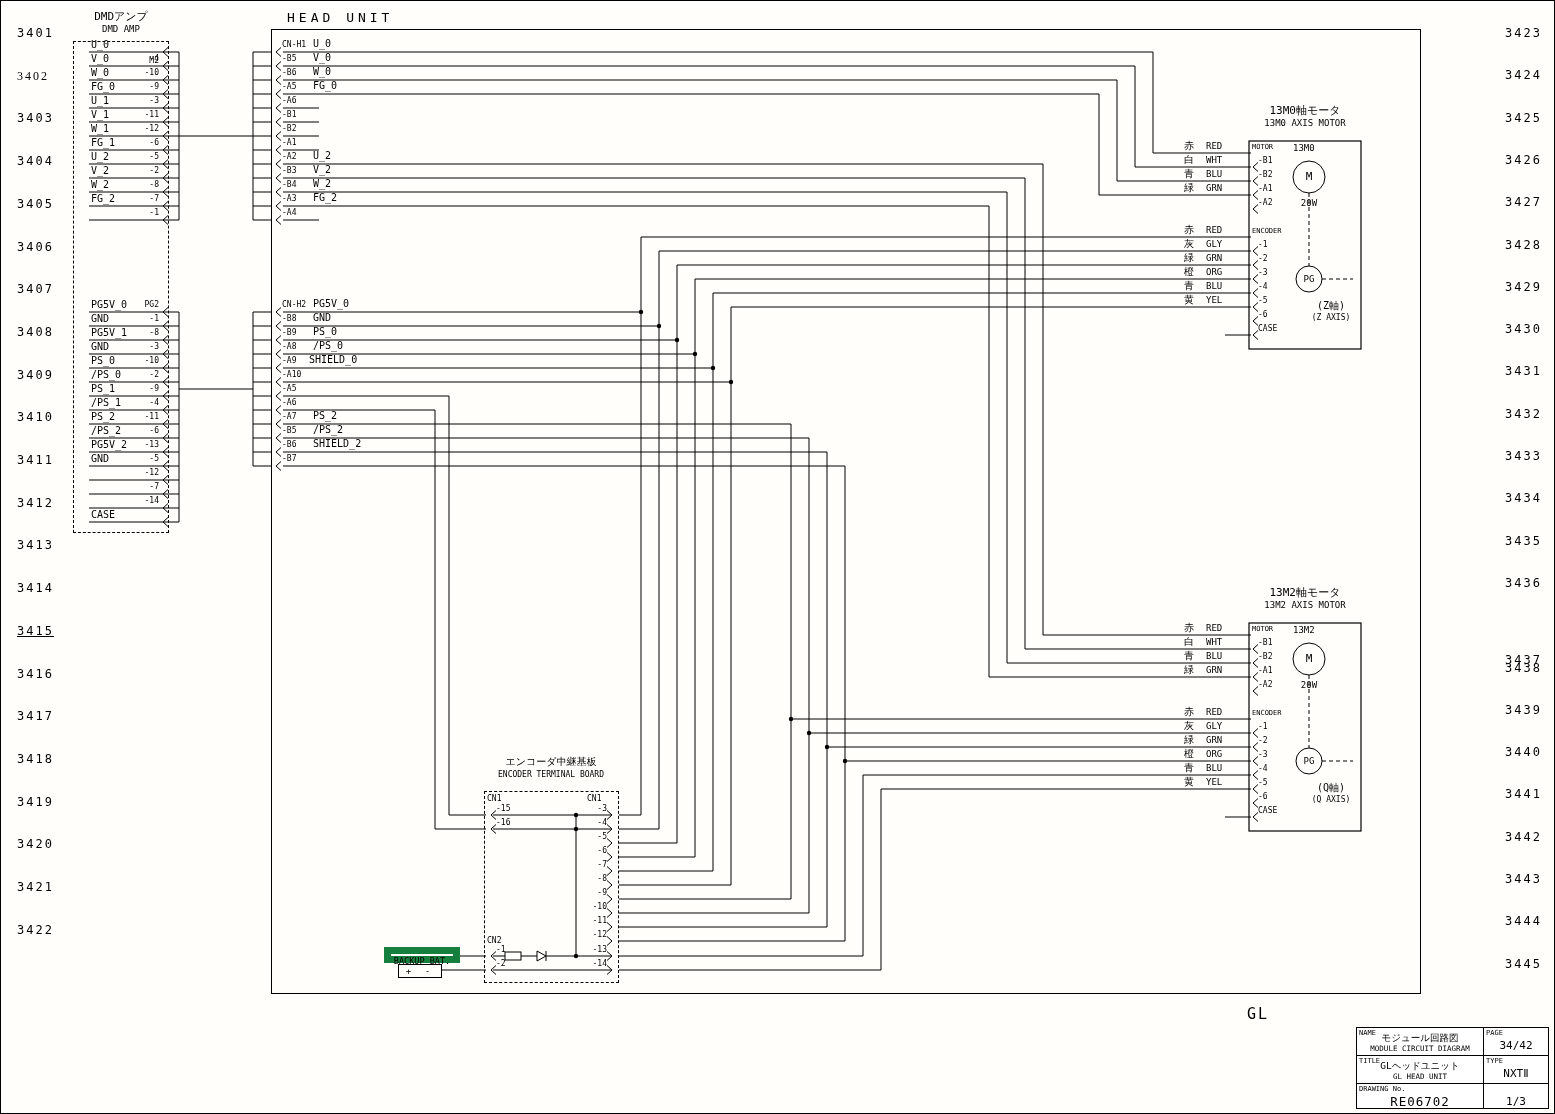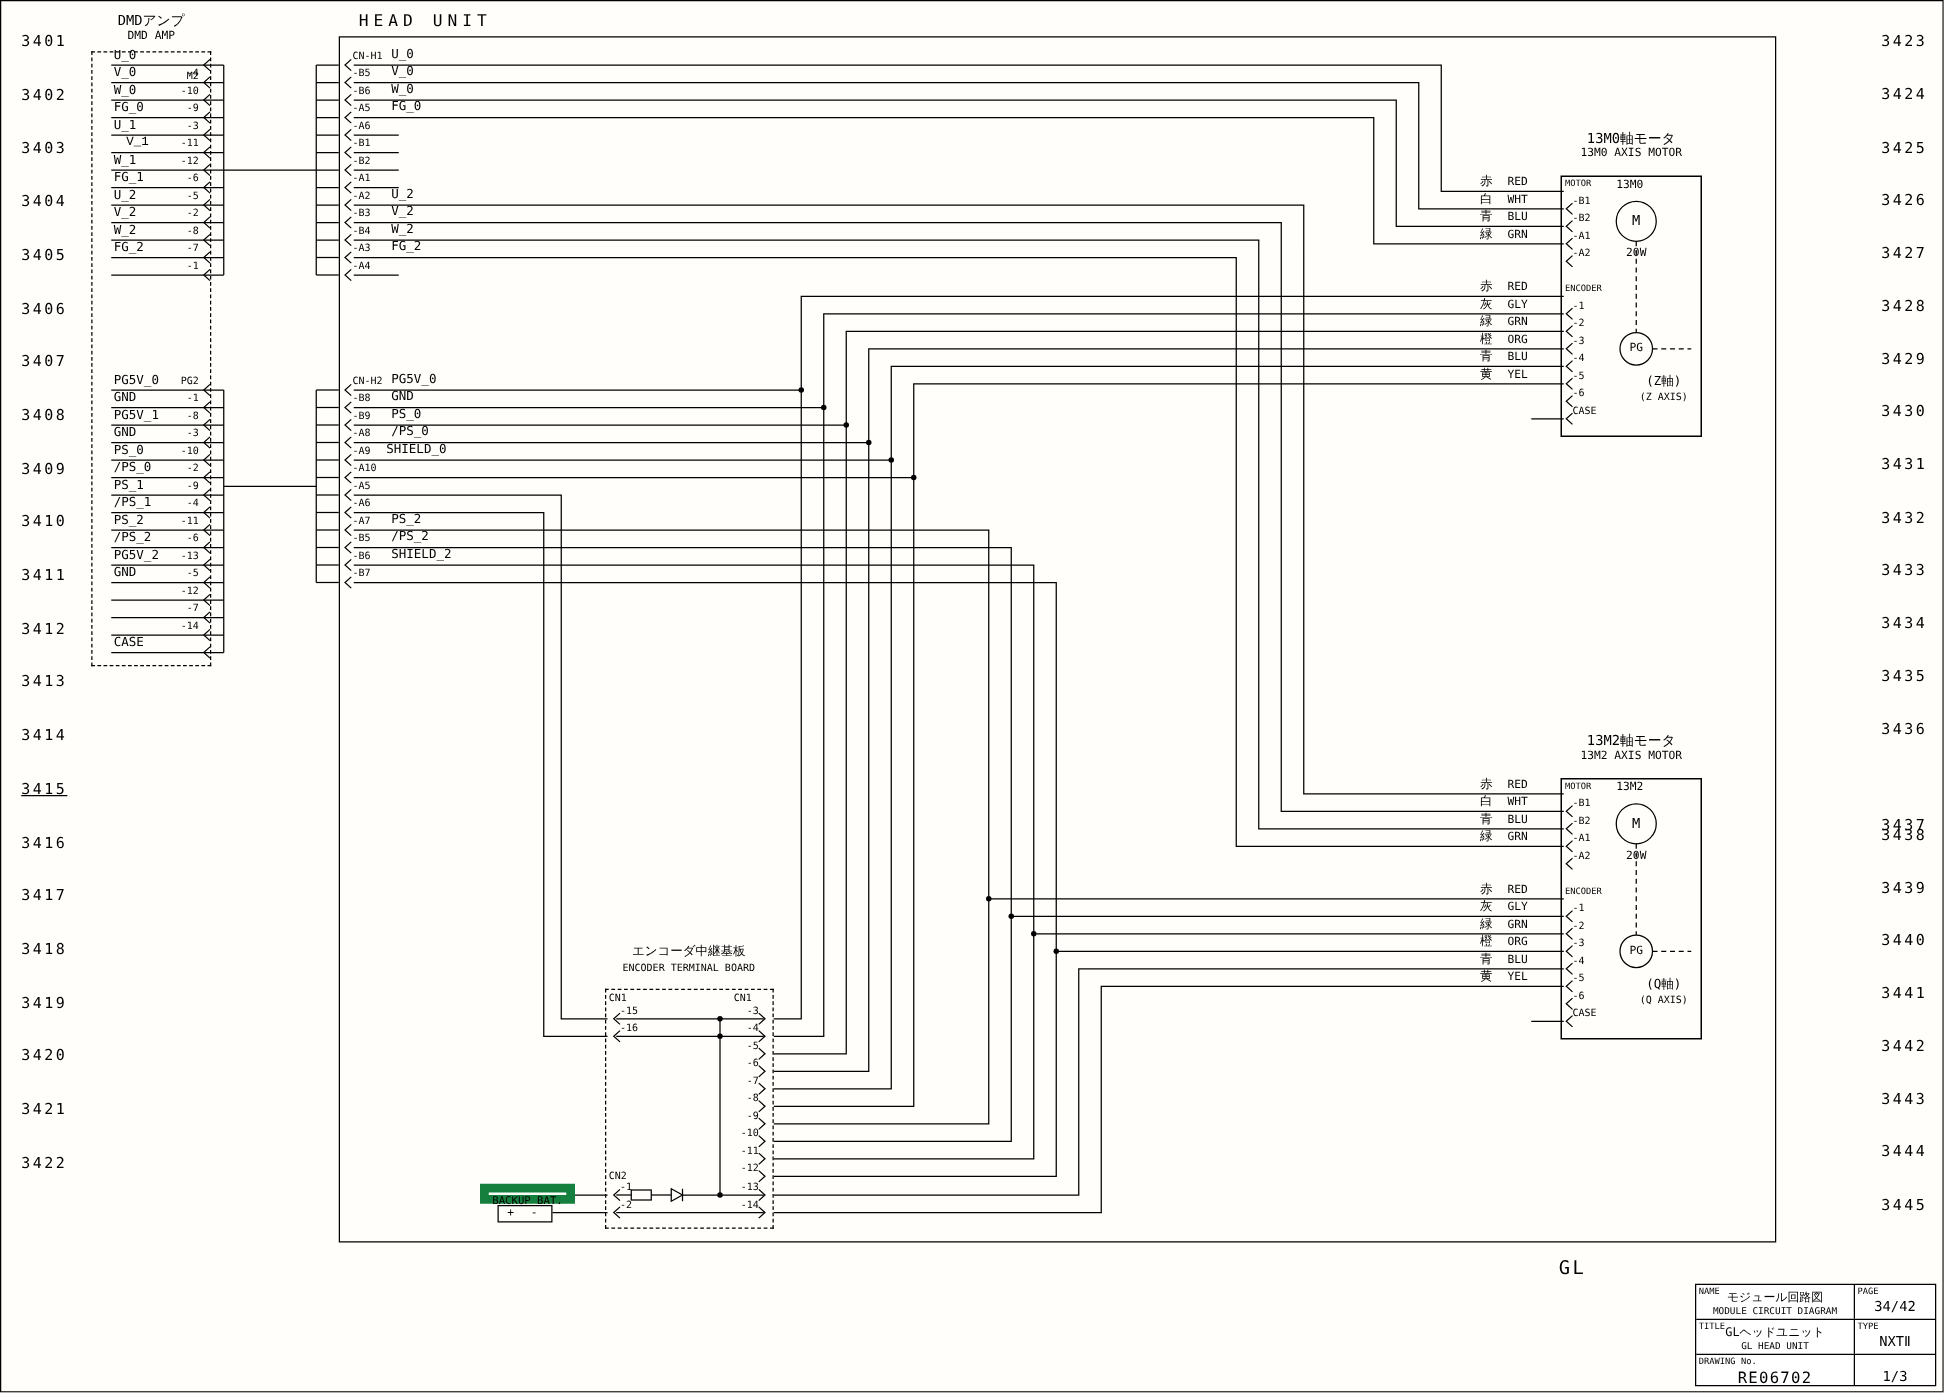--- a/index.html
+++ b/index.html
@@ -282,21 +282,21 @@
   <div class="t f10 c" style="left:550px;top:756px">エンコーダ中継基板</div>
   <div class="t f8 c" style="left:550px;top:770px">ENCODER TERMINAL BOARD</div>
 
   <div class="t gl" style="left:1246px;top:1006px">GL</div>
 
   <div id="battery">BACKUP BAT.</div>
   <div id="batteryterm">+ -</div>
 
   <div id="labels">
       <div class="t rownum" style="left: 16px; top: 26px;">3401</div>
-      <div class="t rownum" style="left: 16px; top: 68.7px;">3402</div>
+      <div class="t rownum" style="left: 16px; top: 68.7px; font-family: Liberation Serif, serif;">3402</div>
       <div class="t rownum" style="left: 16px; top: 111.4px;">3403</div>
       <div class="t rownum" style="left: 16px; top: 154.1px;">3404</div>
       <div class="t rownum" style="left: 16px; top: 196.8px;">3405</div>
       <div class="t rownum" style="left: 16px; top: 239.5px;">3406</div>
       <div class="t rownum" style="left: 16px; top: 282.2px;">3407</div>
       <div class="t rownum" style="left: 16px; top: 324.9px;">3408</div>
       <div class="t rownum" style="left: 16px; top: 367.6px;">3409</div>
       <div class="t rownum" style="left: 16px; top: 410.3px;">3410</div>
       <div class="t rownum" style="left: 16px; top: 453px;">3411</div>
       <div class="t rownum" style="left: 16px; top: 495.7px;">3412</div>
@@ -336,21 +336,21 @@
       <div class="t f10" style="left: 90px; top: 39px;">U_0</div>
       <div class="t f8 r" style="left: 158px; top: 56px;">M2</div>
       <div class="t f10" style="left: 90px; top: 53px;">V_0</div>
       <div class="t f8 r" style="left: 158px; top: 54px;">-4</div>
       <div class="t f10" style="left: 90px; top: 67px;">W_0</div>
       <div class="t f8 r" style="left: 158px; top: 68px;">-10</div>
       <div class="t f10" style="left: 90px; top: 81px;">FG_0</div>
       <div class="t f8 r" style="left: 158px; top: 82px;">-9</div>
       <div class="t f10" style="left: 90px; top: 95px;">U_1</div>
       <div class="t f8 r" style="left: 158px; top: 96px;">-3</div>
-      <div class="t f10" style="left: 100px; top: 109px; font-family: Liberation Mono, monospace;">V_1</div>
+      <div class="t f10" style="left: 90px; top: 109px;">V_1</div>
       <div class="t f8 r" style="left: 158px; top: 110px;">-11</div>
       <div class="t f10" style="left: 90px; top: 123px;">W_1</div>
       <div class="t f8 r" style="left: 158px; top: 124px;">-12</div>
       <div class="t f10" style="left: 90px; top: 137px;">FG_1</div>
       <div class="t f8 r" style="left: 158px; top: 138px;">-6</div>
       <div class="t f10" style="left: 90px; top: 151px;">U_2</div>
       <div class="t f8 r" style="left: 158px; top: 152px;">-5</div>
       <div class="t f10" style="left: 90px; top: 165px;">V_2</div>
       <div class="t f8 r" style="left: 158px; top: 166px;">-2</div>
       <div class="t f10" style="left: 90px; top: 179px;">W_2</div>

